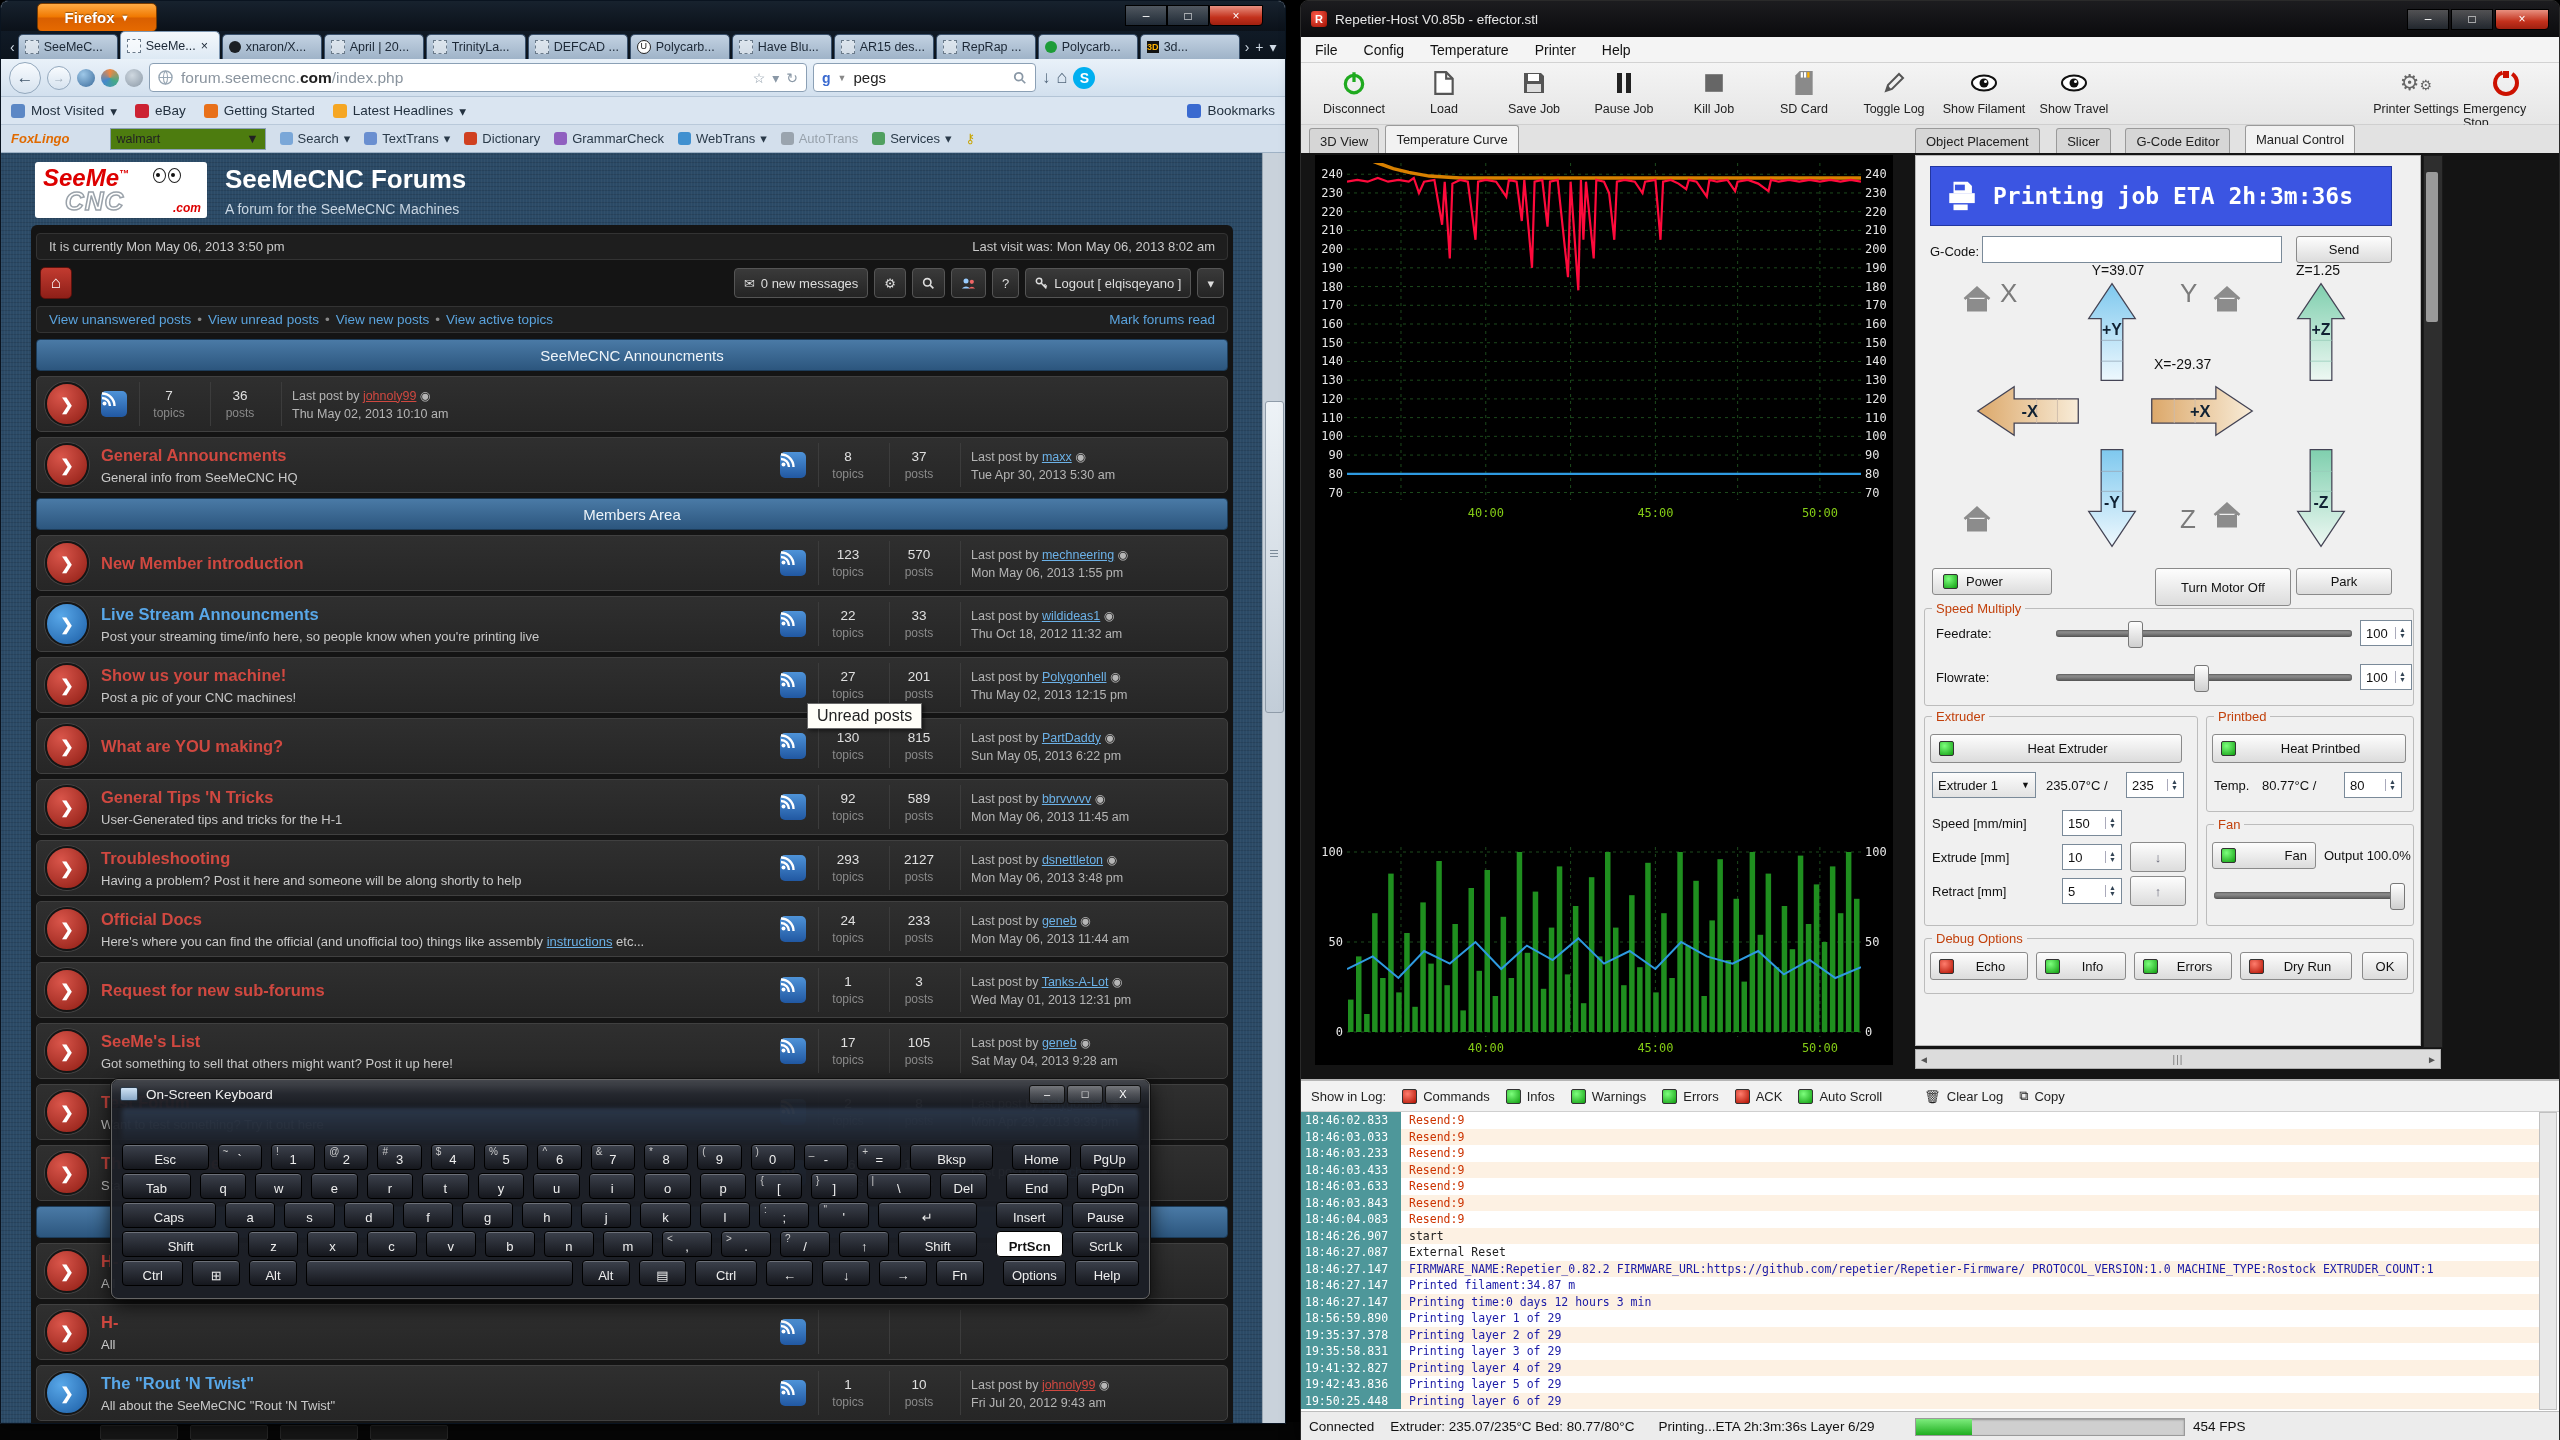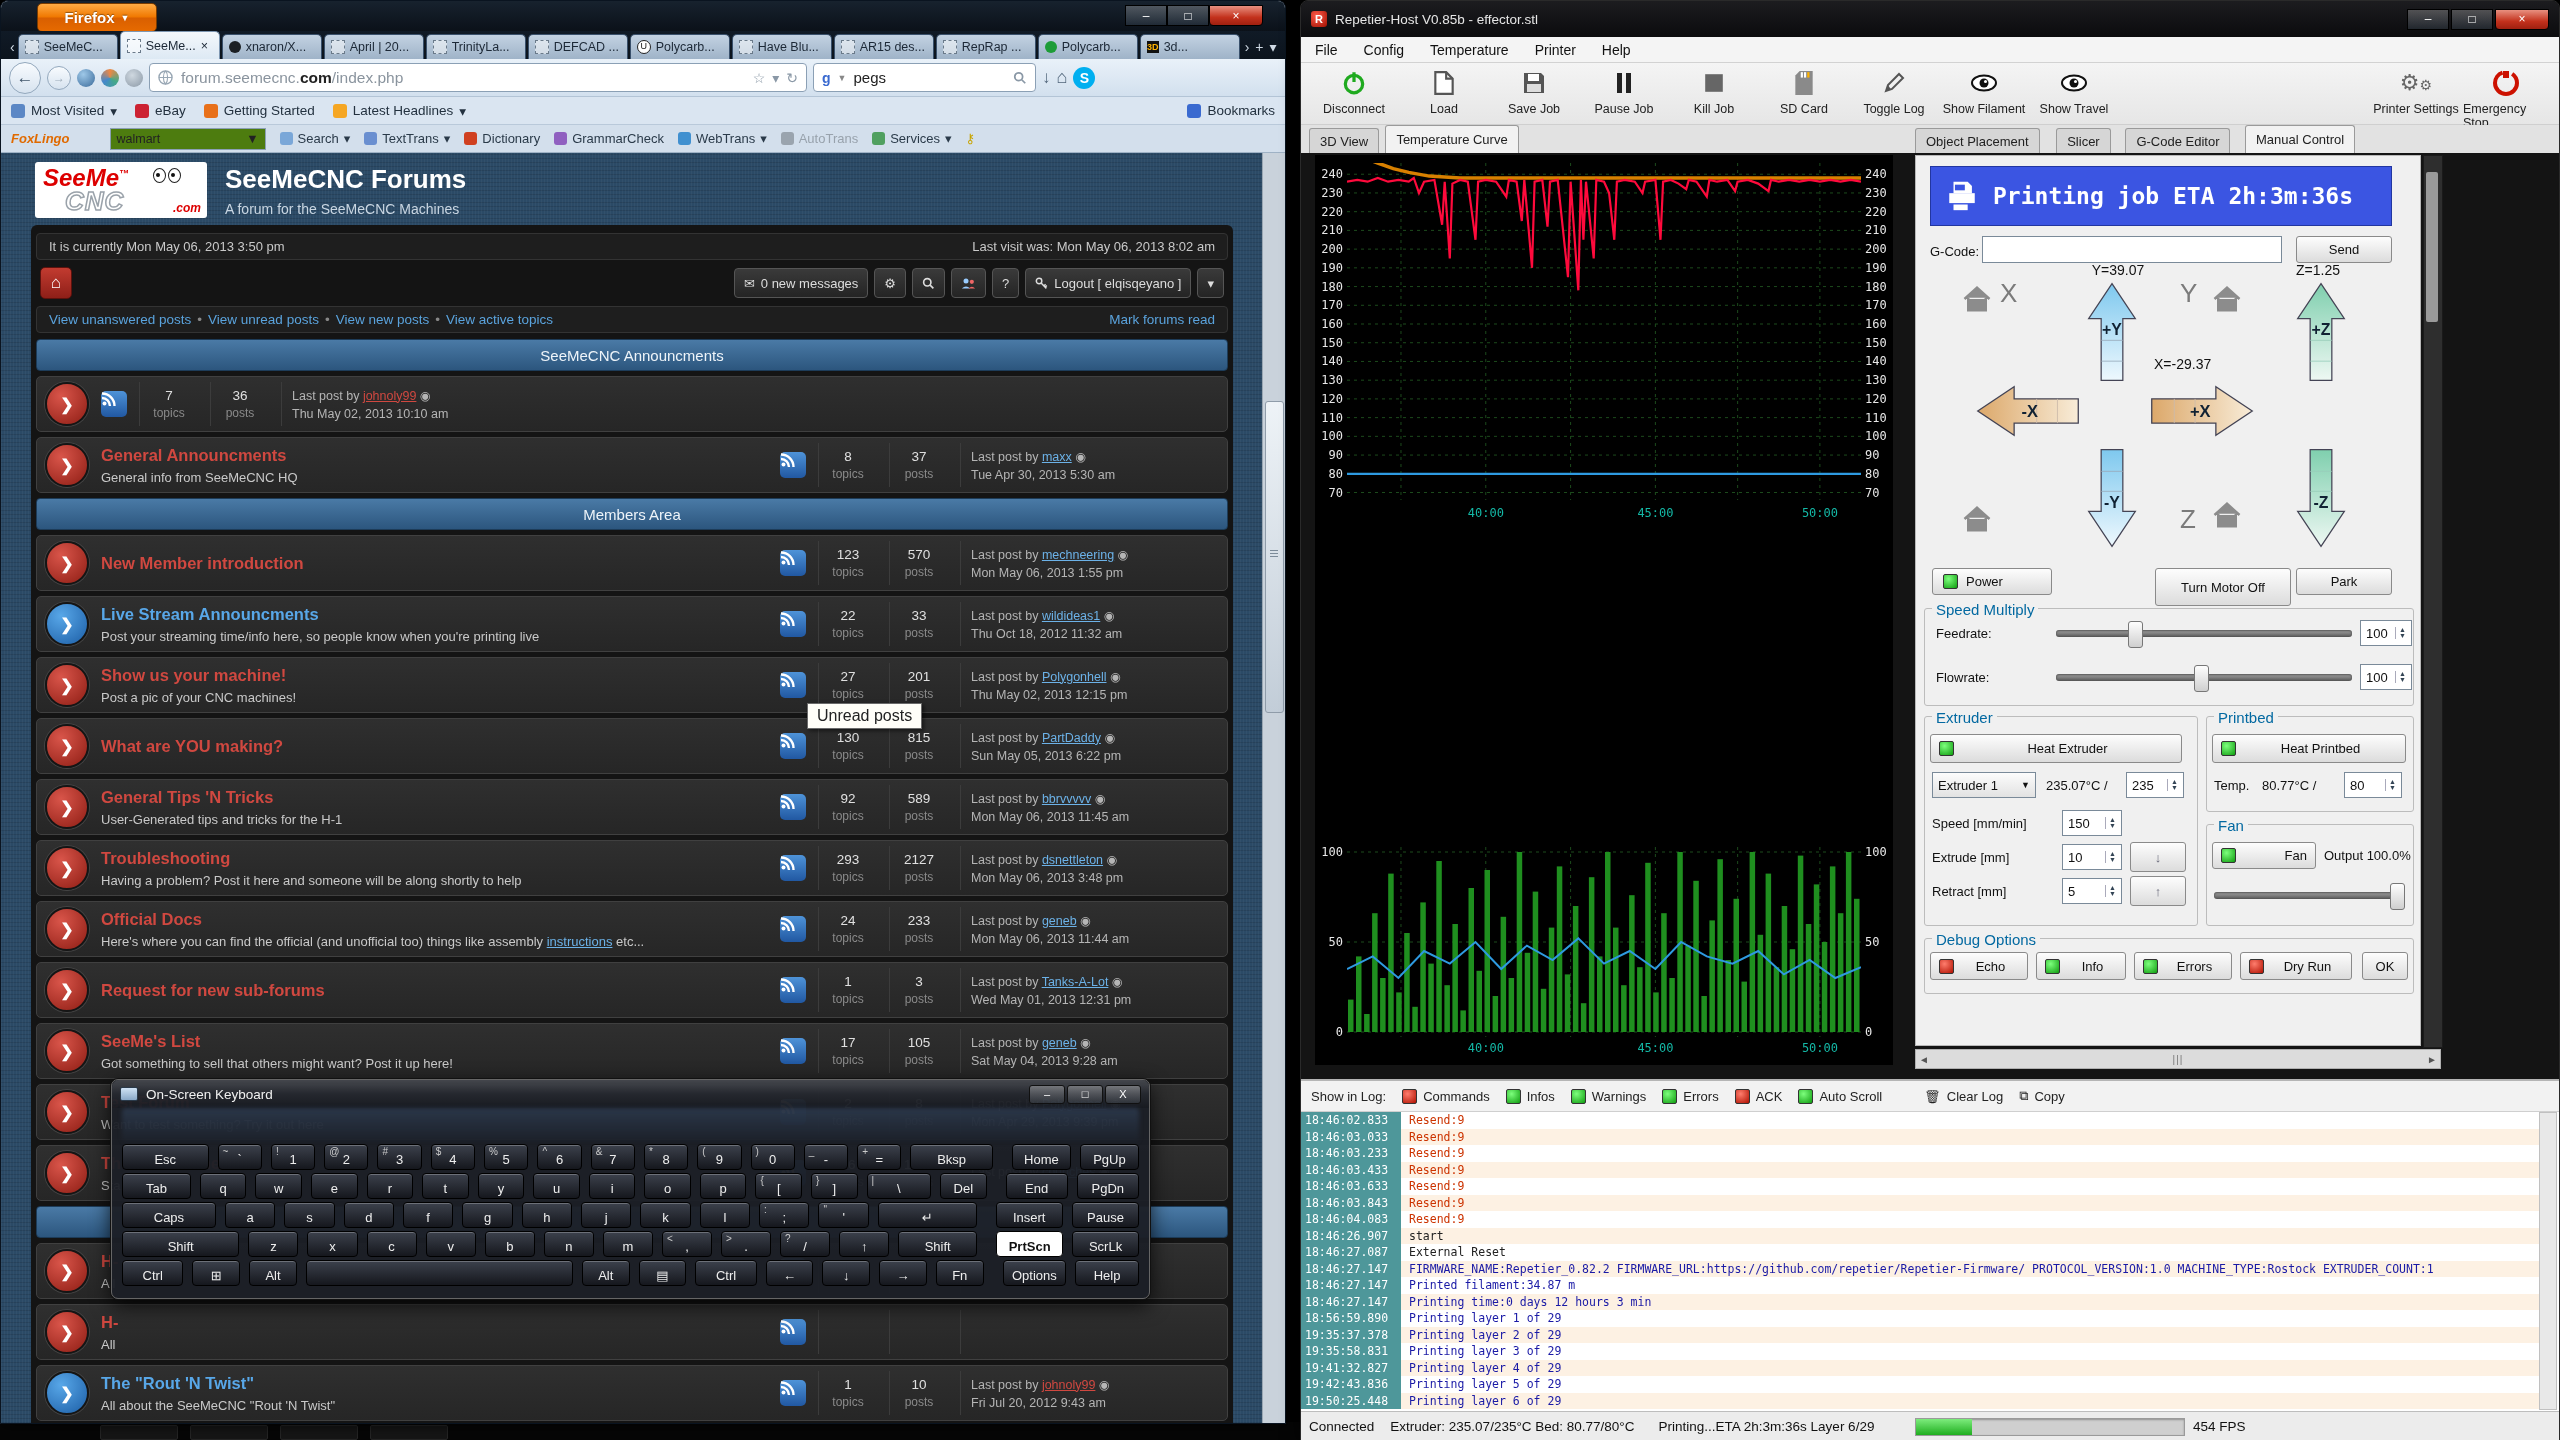--- a/index.html
+++ b/index.html
@@ -142,34 +142,34 @@
   .titem{width:86px;display:flex;flex-direction:column;align-items:center;gap:3px;font-size:12.5px;color:#222;}
   .titem .ticon{height:32px;display:flex;align-items:center;justify-content:center;}
   .rh-tabs{position:absolute;left:0;top:124px;width:100%;height:28px;background:#e2e2e2;border-bottom:1px solid #a8a8a8;}
   .rtab{position:absolute;bottom:0;height:24px;background:#d6d6d6;border:1px solid #9a9a9a;border-bottom:none;
       font-size:13px;color:#222;display:flex;align-items:center;padding:0 10px;border-radius:3px 3px 0 0;}
   .rtab.active{background:#f2f2f2;height:27px;}
   .rh-main{position:absolute;left:0;top:152px;width:100%;height:926px;background:#141414;}
   .graph{position:absolute;left:14px;top:2px;width:578px;height:910px;background:#000;}
   .axlab{position:absolute;color:#e8e8e8;font:12px "DejaVu Sans Mono",monospace;width:28px;text-align:right;}
   .axlab.r{text-align:left;}
-  .xtick{position:absolute;color:#14b8a6;font:12px "DejaVu Sans Mono",monospace;}
+  .xtick{position:absolute;color:#84cc16;font:12px "DejaVu Sans Mono",monospace;}
   .mc{position:absolute;left:614px;top:2px;width:506px;height:891px;background:#f0f0f0;border:1px solid #b8b8b8;box-sizing:border-box;}
   .banner{position:absolute;left:14px;top:10px;width:462px;height:60px;background:#3b55e2;border:1px solid #2236a0;
       color:#fff;display:flex;align-items:center;gap:14px;padding:0 14px;box-sizing:border-box;
       font:bold 23px "DejaVu Sans Mono",monospace;}
   .lbl{position:absolute;font-size:13px;color:#111;}
   .field{position:absolute;background:#fff;border:1px solid #7a8a99;font-size:13px;color:#111;display:flex;align-items:center;padding:0 5px;box-sizing:border-box;}
   .btn{position:absolute;background:linear-gradient(#fdfdfd,#dcdcdc);border:1px solid #8a8a8a;border-radius:3px;
       font-size:13px;color:#111;display:flex;align-items:center;justify-content:center;gap:8px;box-sizing:border-box;}
   .led{width:13px;height:13px;border-radius:2px;border:1px solid #333;flex:none;}
   .led.green{background:radial-gradient(circle at 35% 30%,#7dff7d,#0f9c0f);}
   .led.red{background:radial-gradient(circle at 35% 30%,#ff7d6d,#b01000);}
   .grp{position:absolute;border:1px solid #bcbcbc;border-radius:3px;}
-  .grplab{position:absolute;font-size:15px;color:#0369a1;background:#f0f0f0;padding:0 4px;}
+  .grplab{position:absolute;font-size:13px;color:#c2410c;background:#f0f0f0;padding:0 4px;}
   .slider{position:absolute;height:7px;border-radius:3px;background:linear-gradient(#aaa,#555);box-shadow:inset 0 1px 2px rgba(0,0,0,.5);}
   .sthumb{position:absolute;top:-9px;width:13px;height:25px;background:linear-gradient(#fefefe,#cfcfcf);border:1px solid #777;border-radius:3px;}
   .spin{position:absolute;height:26px;background:#fff;border:1px solid #7a8a99;box-sizing:border-box;font-size:13px;color:#111;
       display:flex;align-items:center;padding:0 5px;}
   .spin .arr{margin-left:auto;display:flex;flex-direction:column;font-size:7px;color:#345;line-height:6px;border-left:1px solid #aab;padding-left:3px;}
   .homeic{position:absolute;color:#8c8c8c;}
   .axletter{position:absolute;font-size:26px;color:#7b7b7b;}
   .rh-hscroll{position:absolute;left:614px;top:896px;width:526px;height:20px;background:#dcdcdc;border:1px solid #b0b0b0;box-sizing:border-box;display:flex;align-items:center;justify-content:space-between;color:#555;font-size:10px;padding:0 3px;}
   .rh-vscroll{position:absolute;left:1122px;top:2px;width:18px;height:891px;background:#2e2e2e;border:1px solid #1a1a1a;}
   .rh-vthumb{position:absolute;left:2px;top:16px;width:12px;height:150px;background:#9a9a9a;border-radius:2px;}

